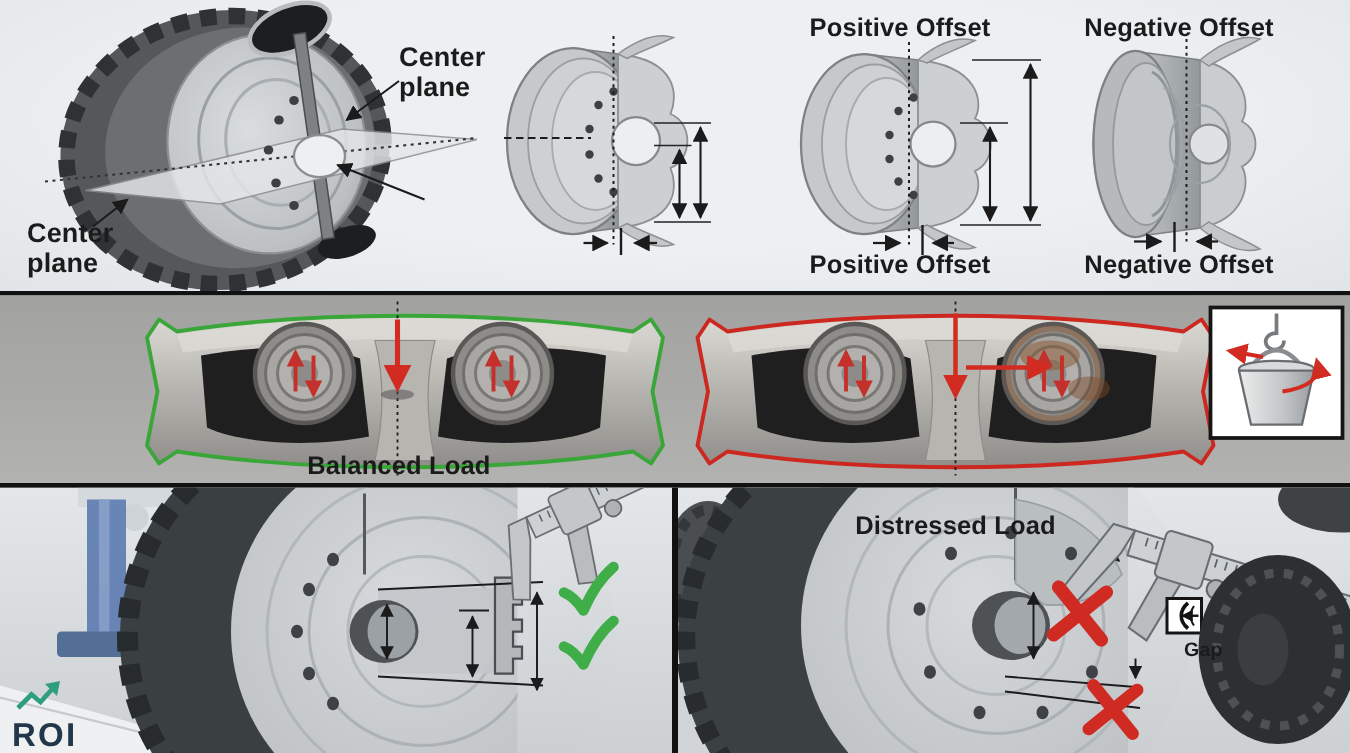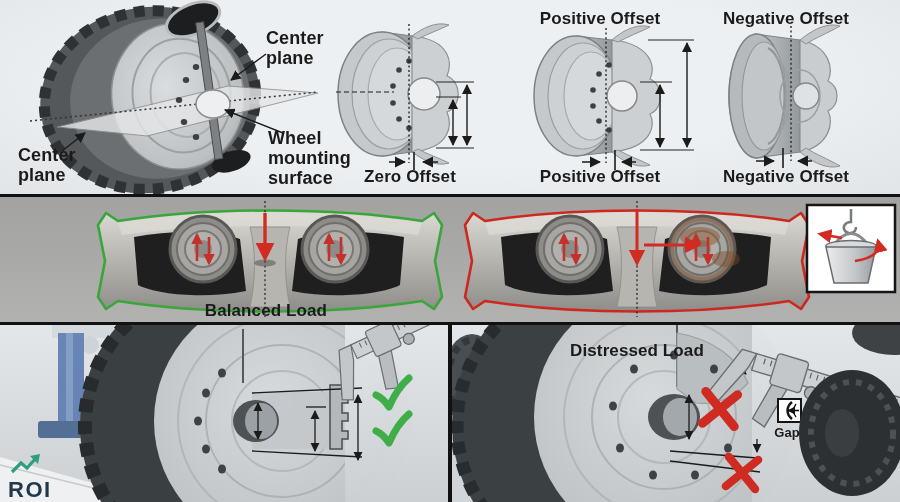--- a/index.html
+++ b/index.html
@@ -15,21 +15,21 @@
   .photo{position:absolute;top:0;height:177px;overflow:hidden;}
   .photo-left{left:0;width:448px;}
   .photo-right{left:452px;width:448px;}
   svg{display:block;}
   .lbl{
     position:absolute;color:var(--label_ink,#1b1b1b);font-weight:bold;
     line-height:1.12;letter-spacing:.1px;
   }
   .lbl-sm{font-size:18px;}
   .lbl-md{font-size:17px;text-align:center;}
-  .lbl-gap{font-size:13px;text-align:center;}
+  .lbl-gap{font-size:13px;text-align:right;}
   .lbl-brand{font-size:22px;letter-spacing:1.5px;color:var(--brand_navy,#22384a);}
 </style>
 </head>
 <body>
 
 <div class="stage">
 
   <div class="sec sec-top">
     <svg width="900" height="194" viewBox="0 0 900 194">
       <defs>
@@ -380,22 +380,20 @@
           <ellipse cx="400" cy="108" rx="53" ry="63" fill="#2c3033"></ellipse>
           <ellipse cx="400" cy="108" rx="41" ry="51" fill="none" stroke="#4d5154" stroke-width="6" stroke-dasharray="6 7"></ellipse>
           <ellipse cx="390" cy="108" rx="17" ry="24" fill="#3a3e41"></ellipse>
         </g>
       </svg>
     </div>
   </div>
 
   <div class="lbl lbl-sm" style="left:266px;top:28px;width:58px;">Center plane</div>
   <div class="lbl lbl-sm" style="left:18px;top:145px;width:58px;">Center plane</div>
-  <div class="lbl lbl-sm" style="left:268px;top:128px;width:74px;">Wheel mounting surface</div>
-  <div class="lbl lbl-md" style="left:340px;top:167px;width:140px;">Zero Offset</div>
   <div class="lbl lbl-md" style="left:530px;top:9px;width:140px;">Positive Offset</div>
   <div class="lbl lbl-md" style="left:530px;top:167px;width:140px;">Positive Offset</div>
   <div class="lbl lbl-md" style="left:716px;top:9px;width:140px;">Negative Offset</div>
   <div class="lbl lbl-md" style="left:716px;top:167px;width:140px;">Negative Offset</div>
   <div class="lbl lbl-md" style="left:187px;top:301px;width:140px;text-align:right;">Balanced Load</div>
   <div class="lbl lbl-md" style="left:557px;top:301px;width:160px;margin-top:40px;">Distressed Load</div>
   <div class="lbl lbl-gap" style="left:759px;top:426px;width:56px;">Gap</div>
   <div class="lbl lbl-brand" style="left:8px;top:478px;">ROI</div>
 
 </div>

